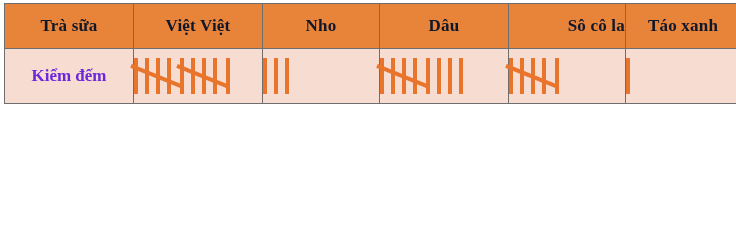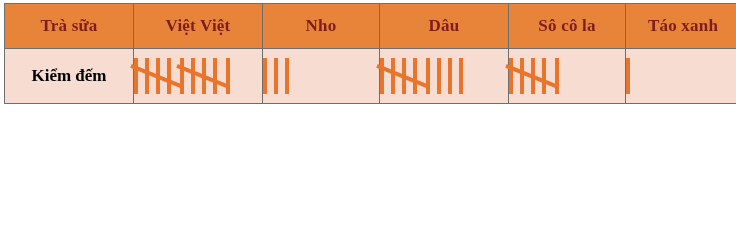--- a/index.html
+++ b/index.html
@@ -33,36 +33,36 @@
   table#tally-table th {
     border: 1px solid #6e6e6e;
     padding: 0;
     margin: 0;
     vertical-align: middle;
   }
 
   
   tr.header-row th {
     background: #e8833a;
-    color: #7f1d1d;
+    color: #0f172a;
     font-weight: bold;
     font-size: 17px;
     text-align: center;
     height: 44px;
     letter-spacing: 0.2px;
     white-space: nowrap;
   }
 
   
   tr.data-row td {
     background: #f7dcd2;
     height: 54px;
   }
   td.row-label {
-    color: #000000;
+    color: #6d28d9;
     font-weight: bold;
     font-size: 17px;
     text-align: center;
     white-space: nowrap;
   }
 
   td.tally-cell {
     padding: 0 0 0 8px;
   }
 
@@ -102,21 +102,21 @@
 <body>
 
 <div id="tally-table-wrap">
   <table id="tally-table">
     <tbody>
       <tr class="header-row">
         <th class="col-label" style="width:128px;">Trà sữa</th>
         <th class="col-blueberry" style="width:128px;">Việt Việt</th>
         <th class="col-grape" style="width:116px;">Nho</th>
         <th class="col-strawberry" style="width:128px;">Dâu</th>
-        <th class="col-chocolate" style="width:116px;">Sô cô la</th>
+        <th class="col-chocolate" style="width:116px;text-align:right;">Sô cô la</th>
         <th class="col-greenapple" style="width:114px;">Táo xanh</th>
       </tr>
       <tr class="data-row">
         <td class="row-label">Kiểm đếm</td>
         <td class="tally-cell">
           <div class="tally-marks">
               <span class="tally-group struck">
                 <span class="tally-stick"></span>
                 <span class="tally-stick"></span>
                 <span class="tally-stick"></span>

